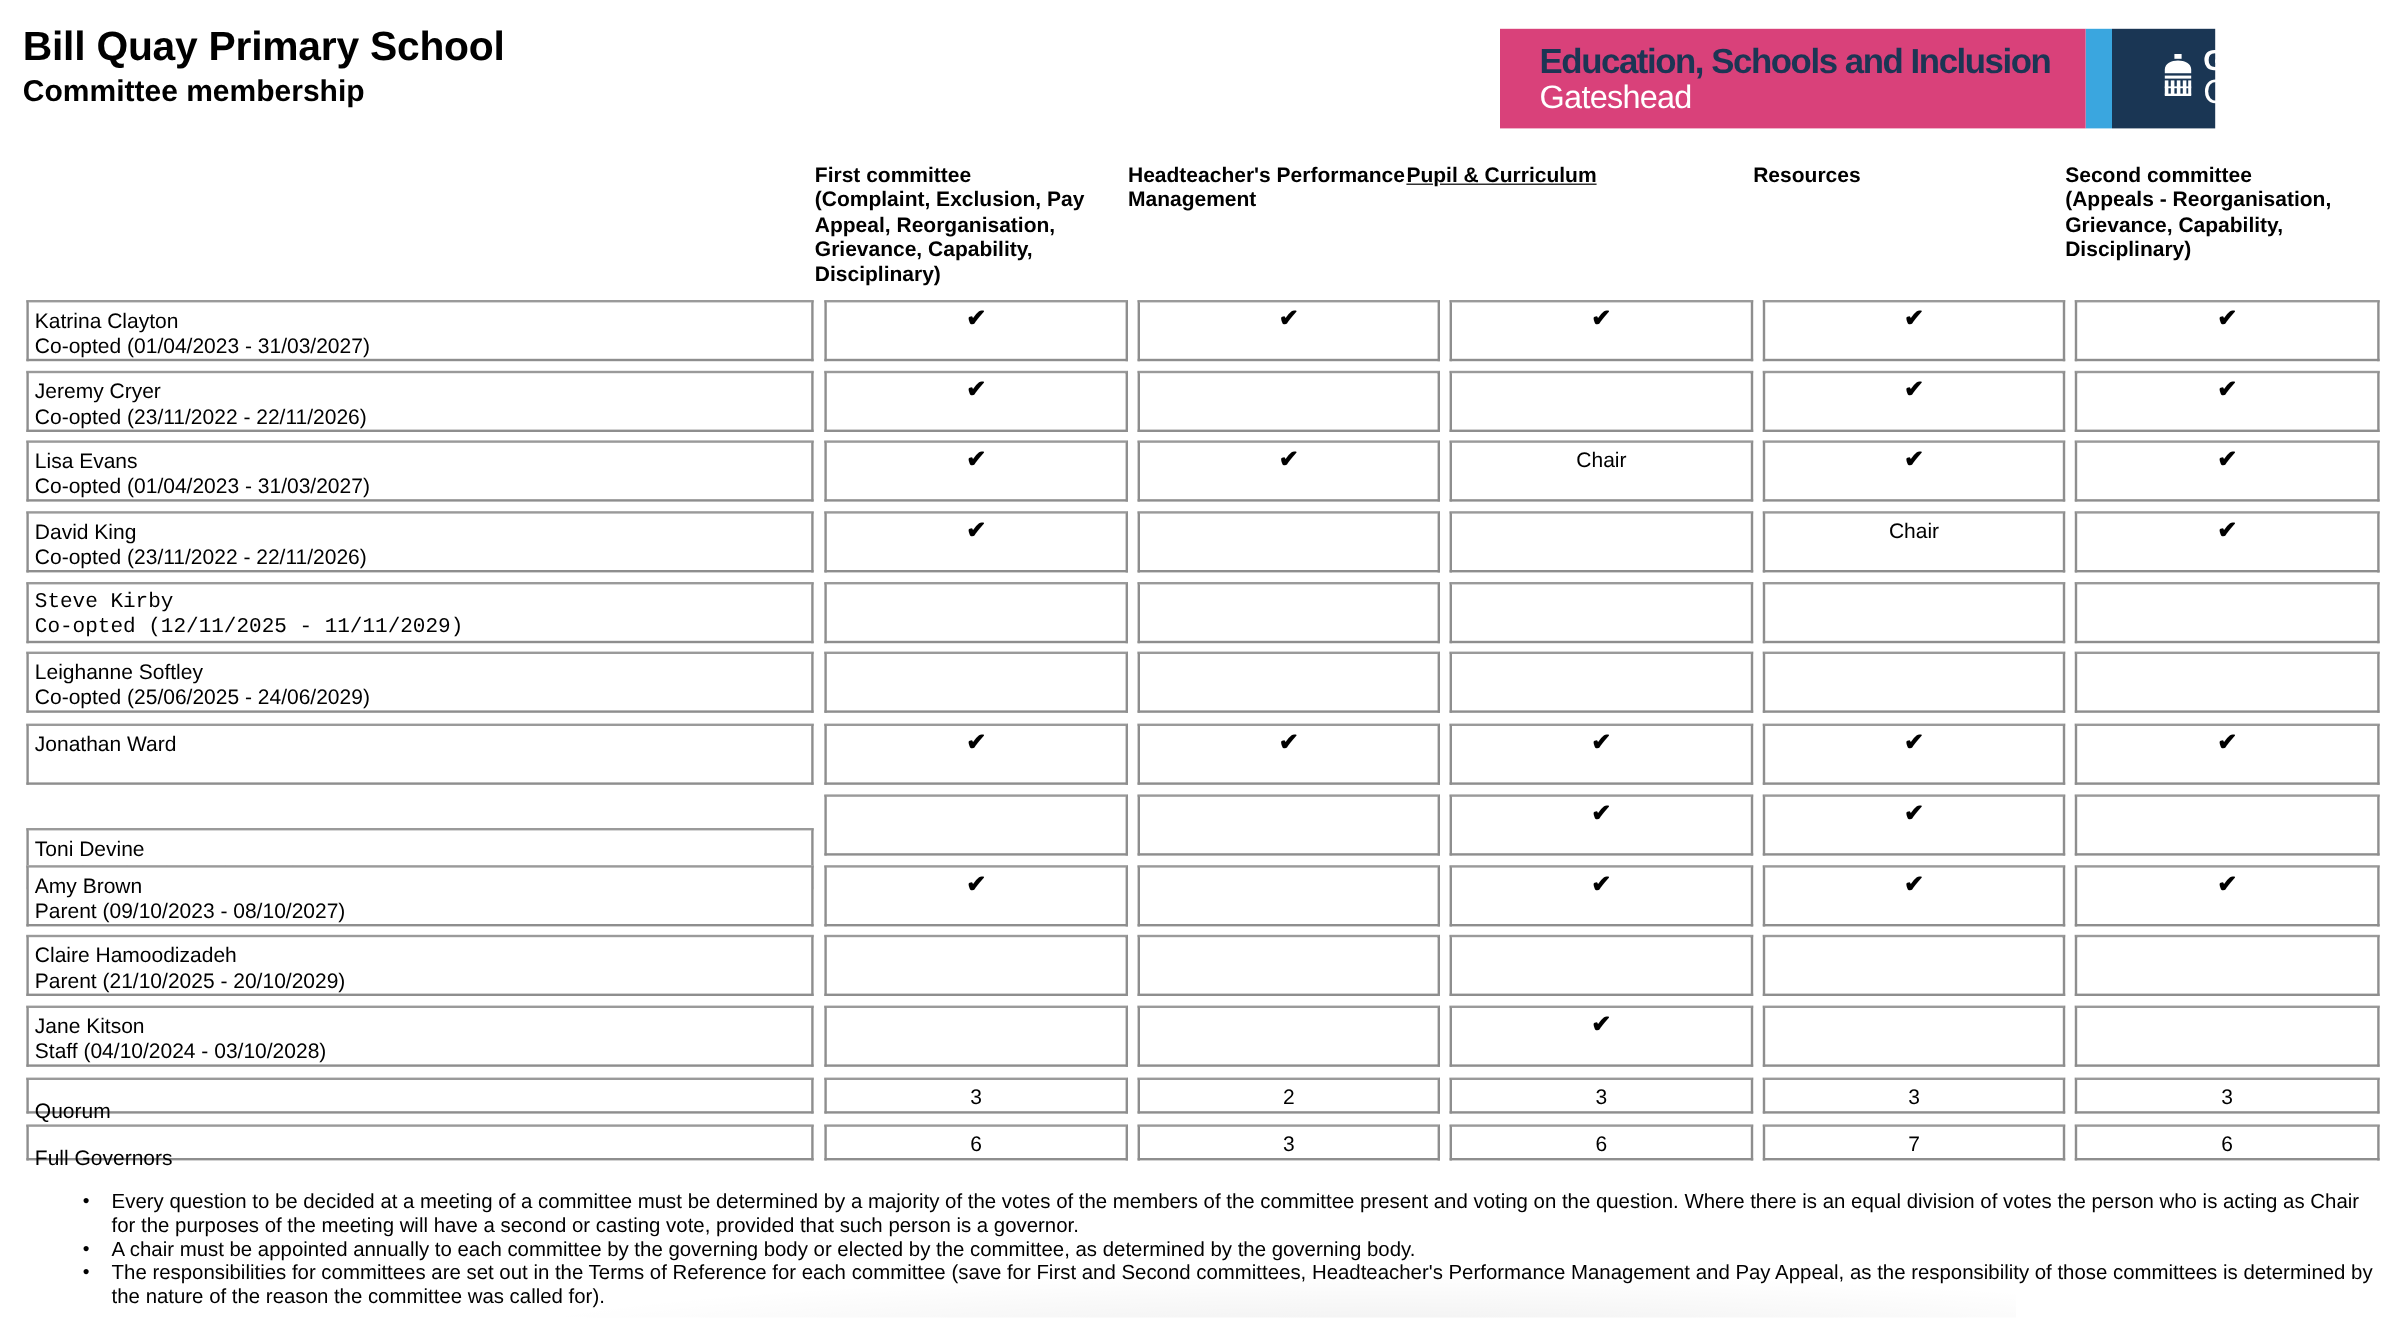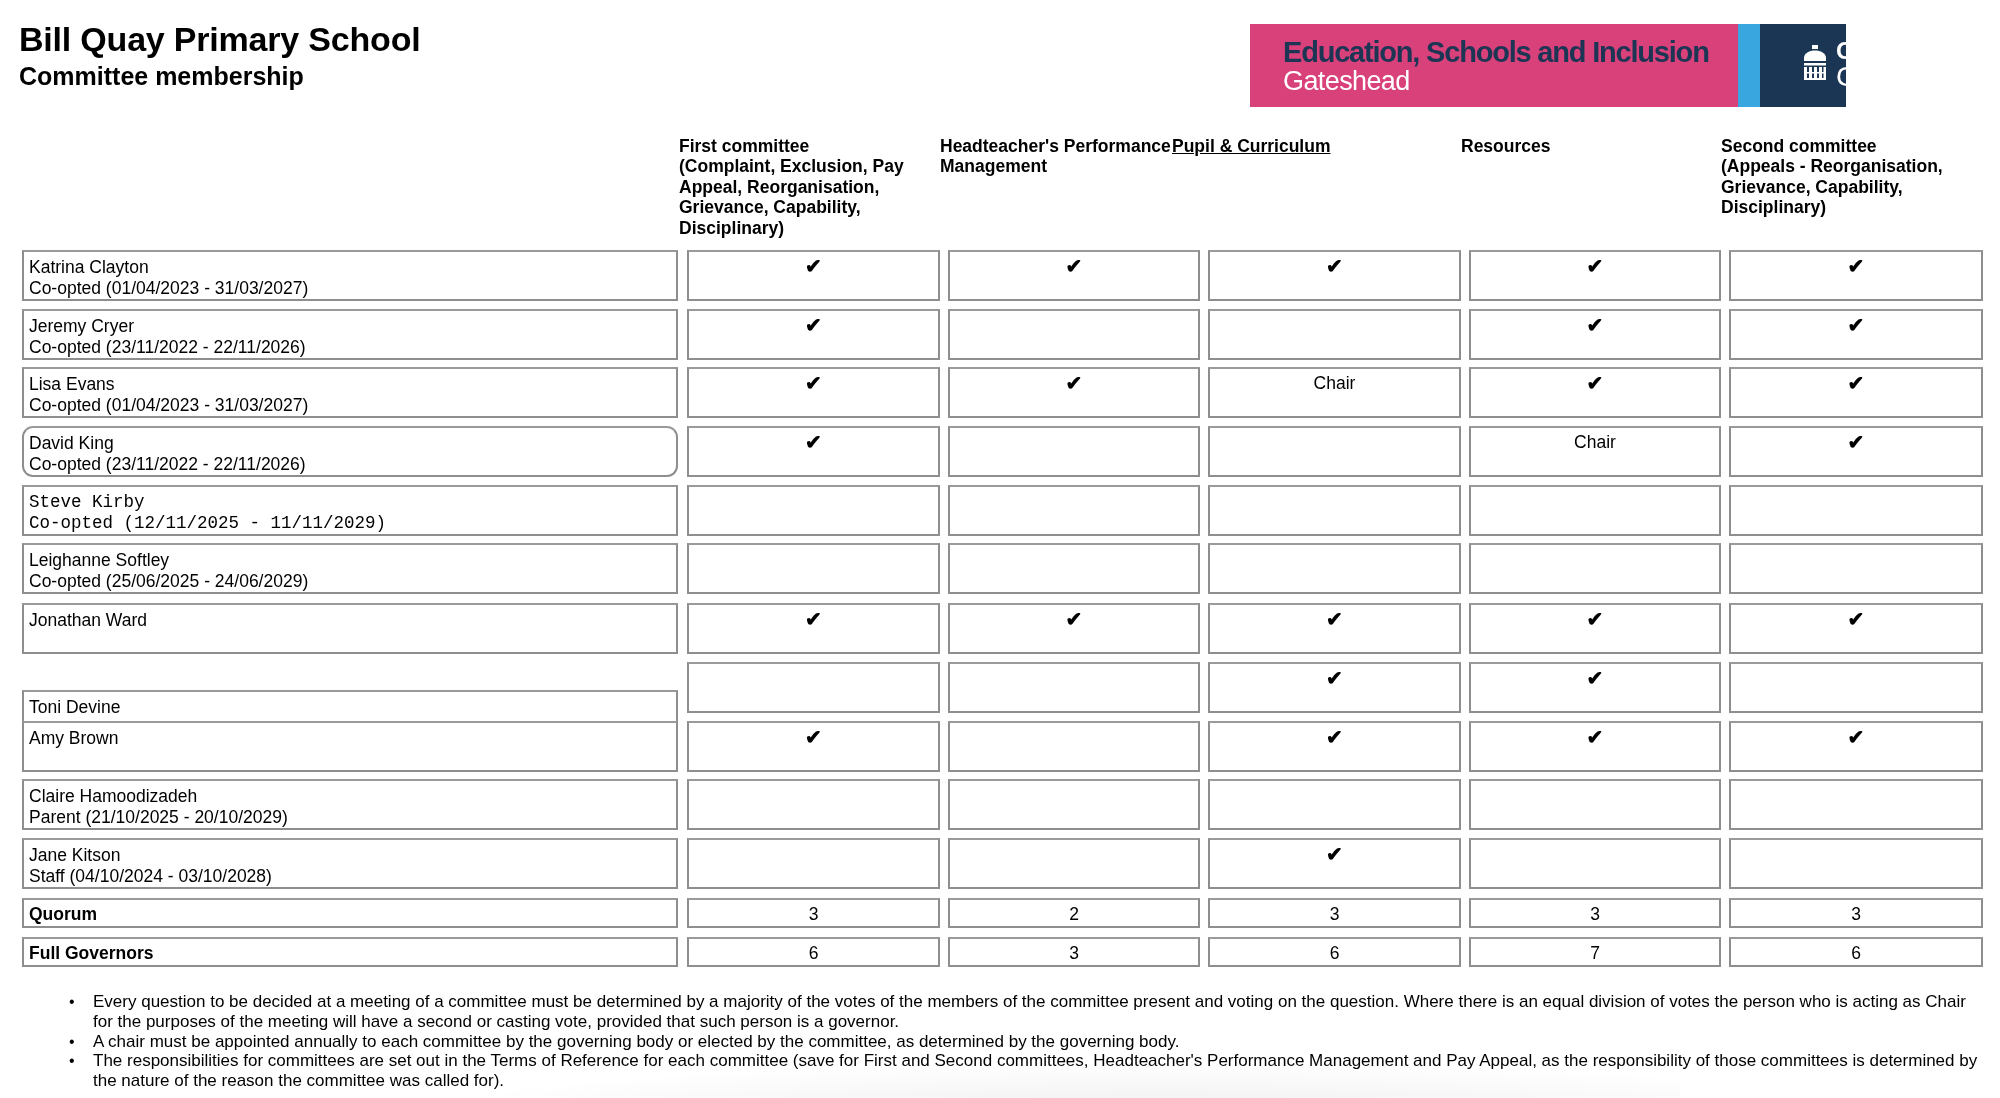--- a/index.html
+++ b/index.html
@@ -21,21 +21,21 @@
   .banner .navy .g1 { position: absolute; left: 76px; top: 13px; font-size: 24px; font-weight: bold; letter-spacing: -0.4px; }
   .banner .navy .g2 { position: absolute; left: 76px; top: 37px; font-size: 28px; letter-spacing: -0.4px; }
 
   .colhead { position: absolute; top: 136px; text-align: left; font-size: 17.5px; font-weight: bold; line-height: 20.4px; }
 
   .cell { position: absolute; box-sizing: border-box; border: 2px solid #8e8e8e; border-top-color: #9a9a9a; background: #fff; height: 51px; }
   .cell.name { left: 22px; width: 656px; padding: 5px 0 0 5px; font-size: 17.5px; line-height: 20.5px; }
   .cell.val { text-align: center; font-size: 17.5px; padding-top: 4px; line-height: 20px; }
   .cell.val .chk { font-size: 20px; font-weight: bold; }
   .cell.small { height: 30px; }
-  .cell.small.name { font-weight: bold; padding-top: 4px; }
+  .cell.small.name { font-weight: normal; padding-top: 16px; }
   .cell.small.val { padding-top: 4px; }
 
   .notes { position: absolute; left: 69px; top: 992px; width: 1920px; margin: 0; padding: 0; list-style: none; font-size: 17px; line-height: 19.8px; }
   .notes li { position: relative; padding-left: 24px; }
   .notes li::before { content: "\2022"; position: absolute; left: 0; top: 0; font-size: 16px; }
 
   .fade { position: absolute; left: 380px; top: 1060px; width: 1300px; height: 60px;
     background: radial-gradient(ellipse at 60% 100%, rgba(0,0,0,0.07), rgba(0,0,0,0) 70%); pointer-events: none; }
 </style>
 </head>
@@ -114,21 +114,21 @@
     <div class="cell val" style="top: 309px; left: 1729px; width: 254px;"><span class="chk">✔</span></div>
     <div class="cell name" style="top: 367px;">
       <div>Lisa Evans</div>
       <div>Co-opted (01/04/2023 - 31/03/2027)</div>
     </div>
     <div class="cell val" style="top: 367px; left: 687px; width: 253px;"><span class="chk">✔</span></div>
     <div class="cell val" style="top: 367px; left: 948px; width: 252px;"><span class="chk">✔</span></div>
     <div class="cell val" style="top: 367px; left: 1208px; width: 253px;"><span class="">Chair</span></div>
     <div class="cell val" style="top: 367px; left: 1469px; width: 252px;"><span class="chk">✔</span></div>
     <div class="cell val" style="top: 367px; left: 1729px; width: 254px;"><span class="chk">✔</span></div>
-    <div class="cell name" style="top: 426px; border-radius: 11px;">
+    <div class="cell name" style="top: 426px;">
       <div>David King</div>
       <div>Co-opted (23/11/2022 - 22/11/2026)</div>
     </div>
     <div class="cell val" style="top: 426px; left: 687px; width: 253px;"><span class="chk">✔</span></div>
     <div class="cell val" style="top: 426px; left: 948px; width: 252px;"><span class=""></span></div>
     <div class="cell val" style="top: 426px; left: 1208px; width: 253px;"><span class=""></span></div>
     <div class="cell val" style="top: 426px; left: 1469px; width: 252px;"><span class="">Chair</span></div>
     <div class="cell val" style="top: 426px; left: 1729px; width: 254px;"><span class="chk">✔</span></div>
     <div class="cell name" style="top: 485px; font-family: Liberation Mono, monospace;">
       <div>Steve Kirby</div>
@@ -160,20 +160,21 @@
       <div>Toni Devine</div>
       <div>Headteacher (31/12/2013 - )</div>
     </div>
     <div class="cell val" style="top: 662px; left: 687px; width: 253px;"><span class=""></span></div>
     <div class="cell val" style="top: 662px; left: 948px; width: 252px;"><span class=""></span></div>
     <div class="cell val" style="top: 662px; left: 1208px; width: 253px;"><span class="chk">✔</span></div>
     <div class="cell val" style="top: 662px; left: 1469px; width: 252px;"><span class="chk">✔</span></div>
     <div class="cell val" style="top: 662px; left: 1729px; width: 254px;"><span class=""></span></div>
     <div class="cell name" style="top: 721px;">
       <div>Amy Brown</div>
+      <div>Parent (09/10/2023 - 08/10/2027)</div>
     </div>
     <div class="cell val" style="top: 721px; left: 687px; width: 253px;"><span class="chk">✔</span></div>
     <div class="cell val" style="top: 721px; left: 948px; width: 252px;"><span class=""></span></div>
     <div class="cell val" style="top: 721px; left: 1208px; width: 253px;"><span class="chk">✔</span></div>
     <div class="cell val" style="top: 721px; left: 1469px; width: 252px;"><span class="chk">✔</span></div>
     <div class="cell val" style="top: 721px; left: 1729px; width: 254px;"><span class="chk">✔</span></div>
     <div class="cell name" style="top: 779px;">
       <div>Claire Hamoodizadeh</div>
       <div>Parent (21/10/2025 - 20/10/2029)</div>
     </div>

